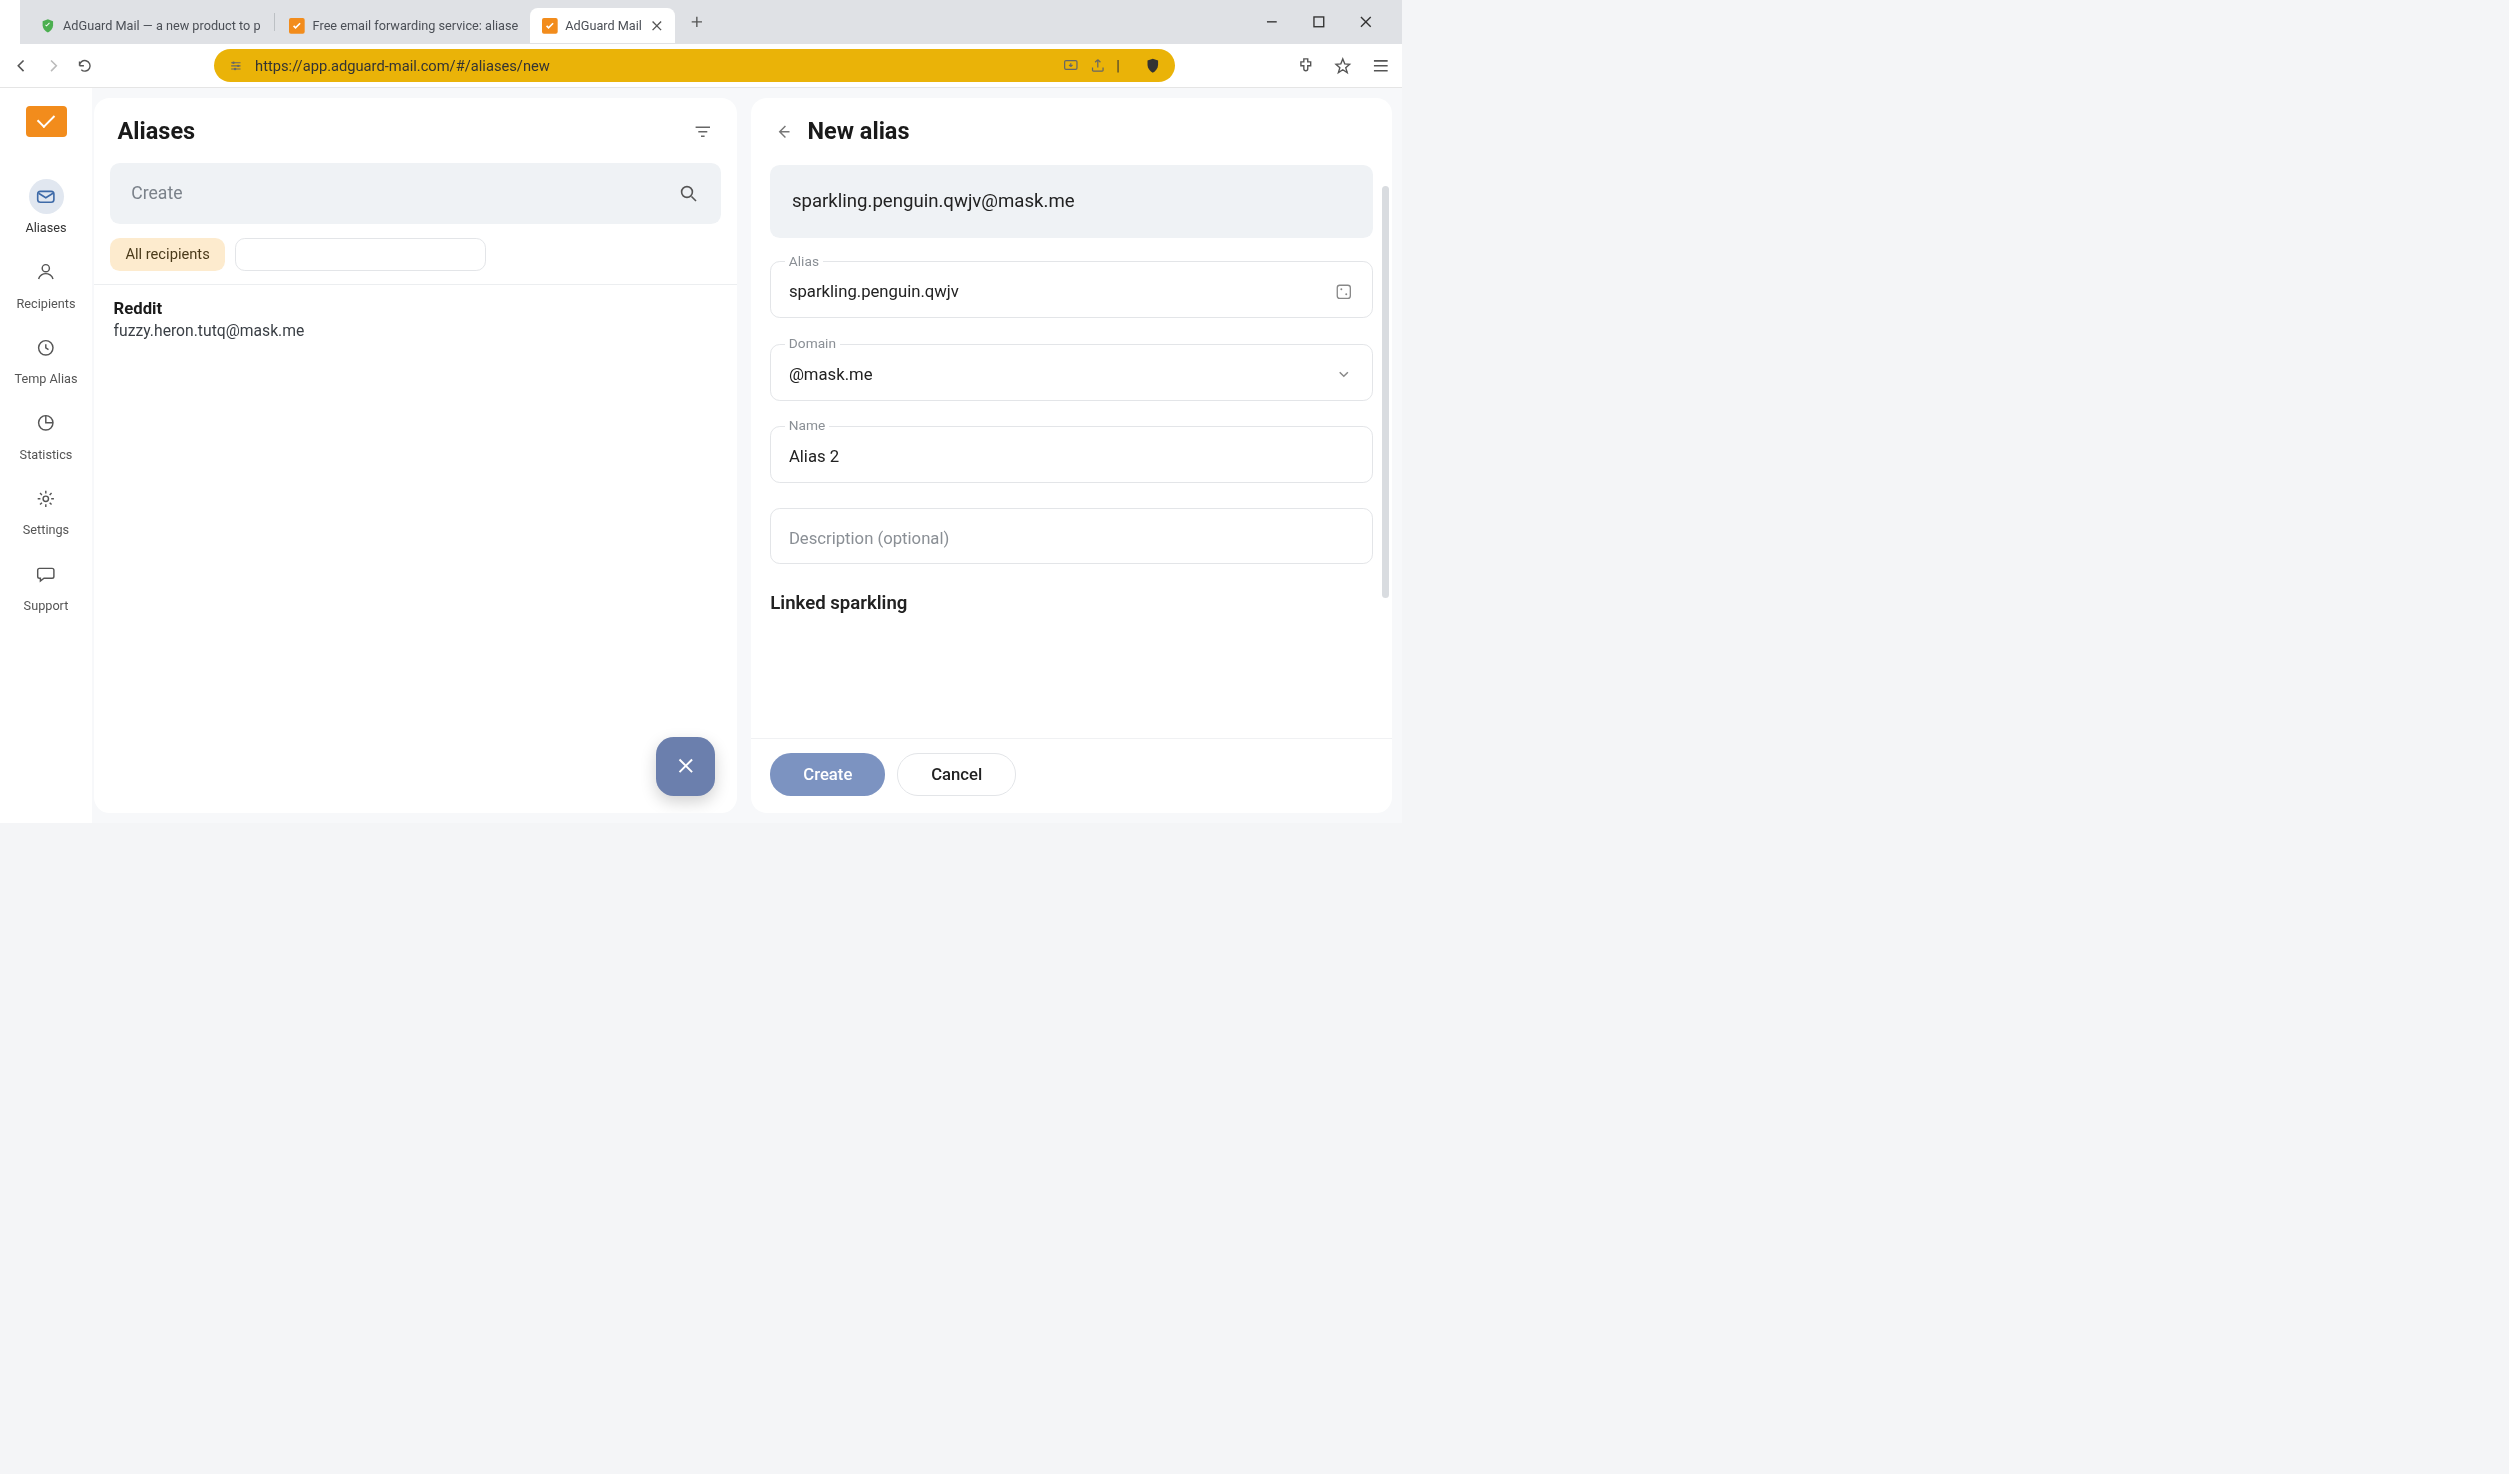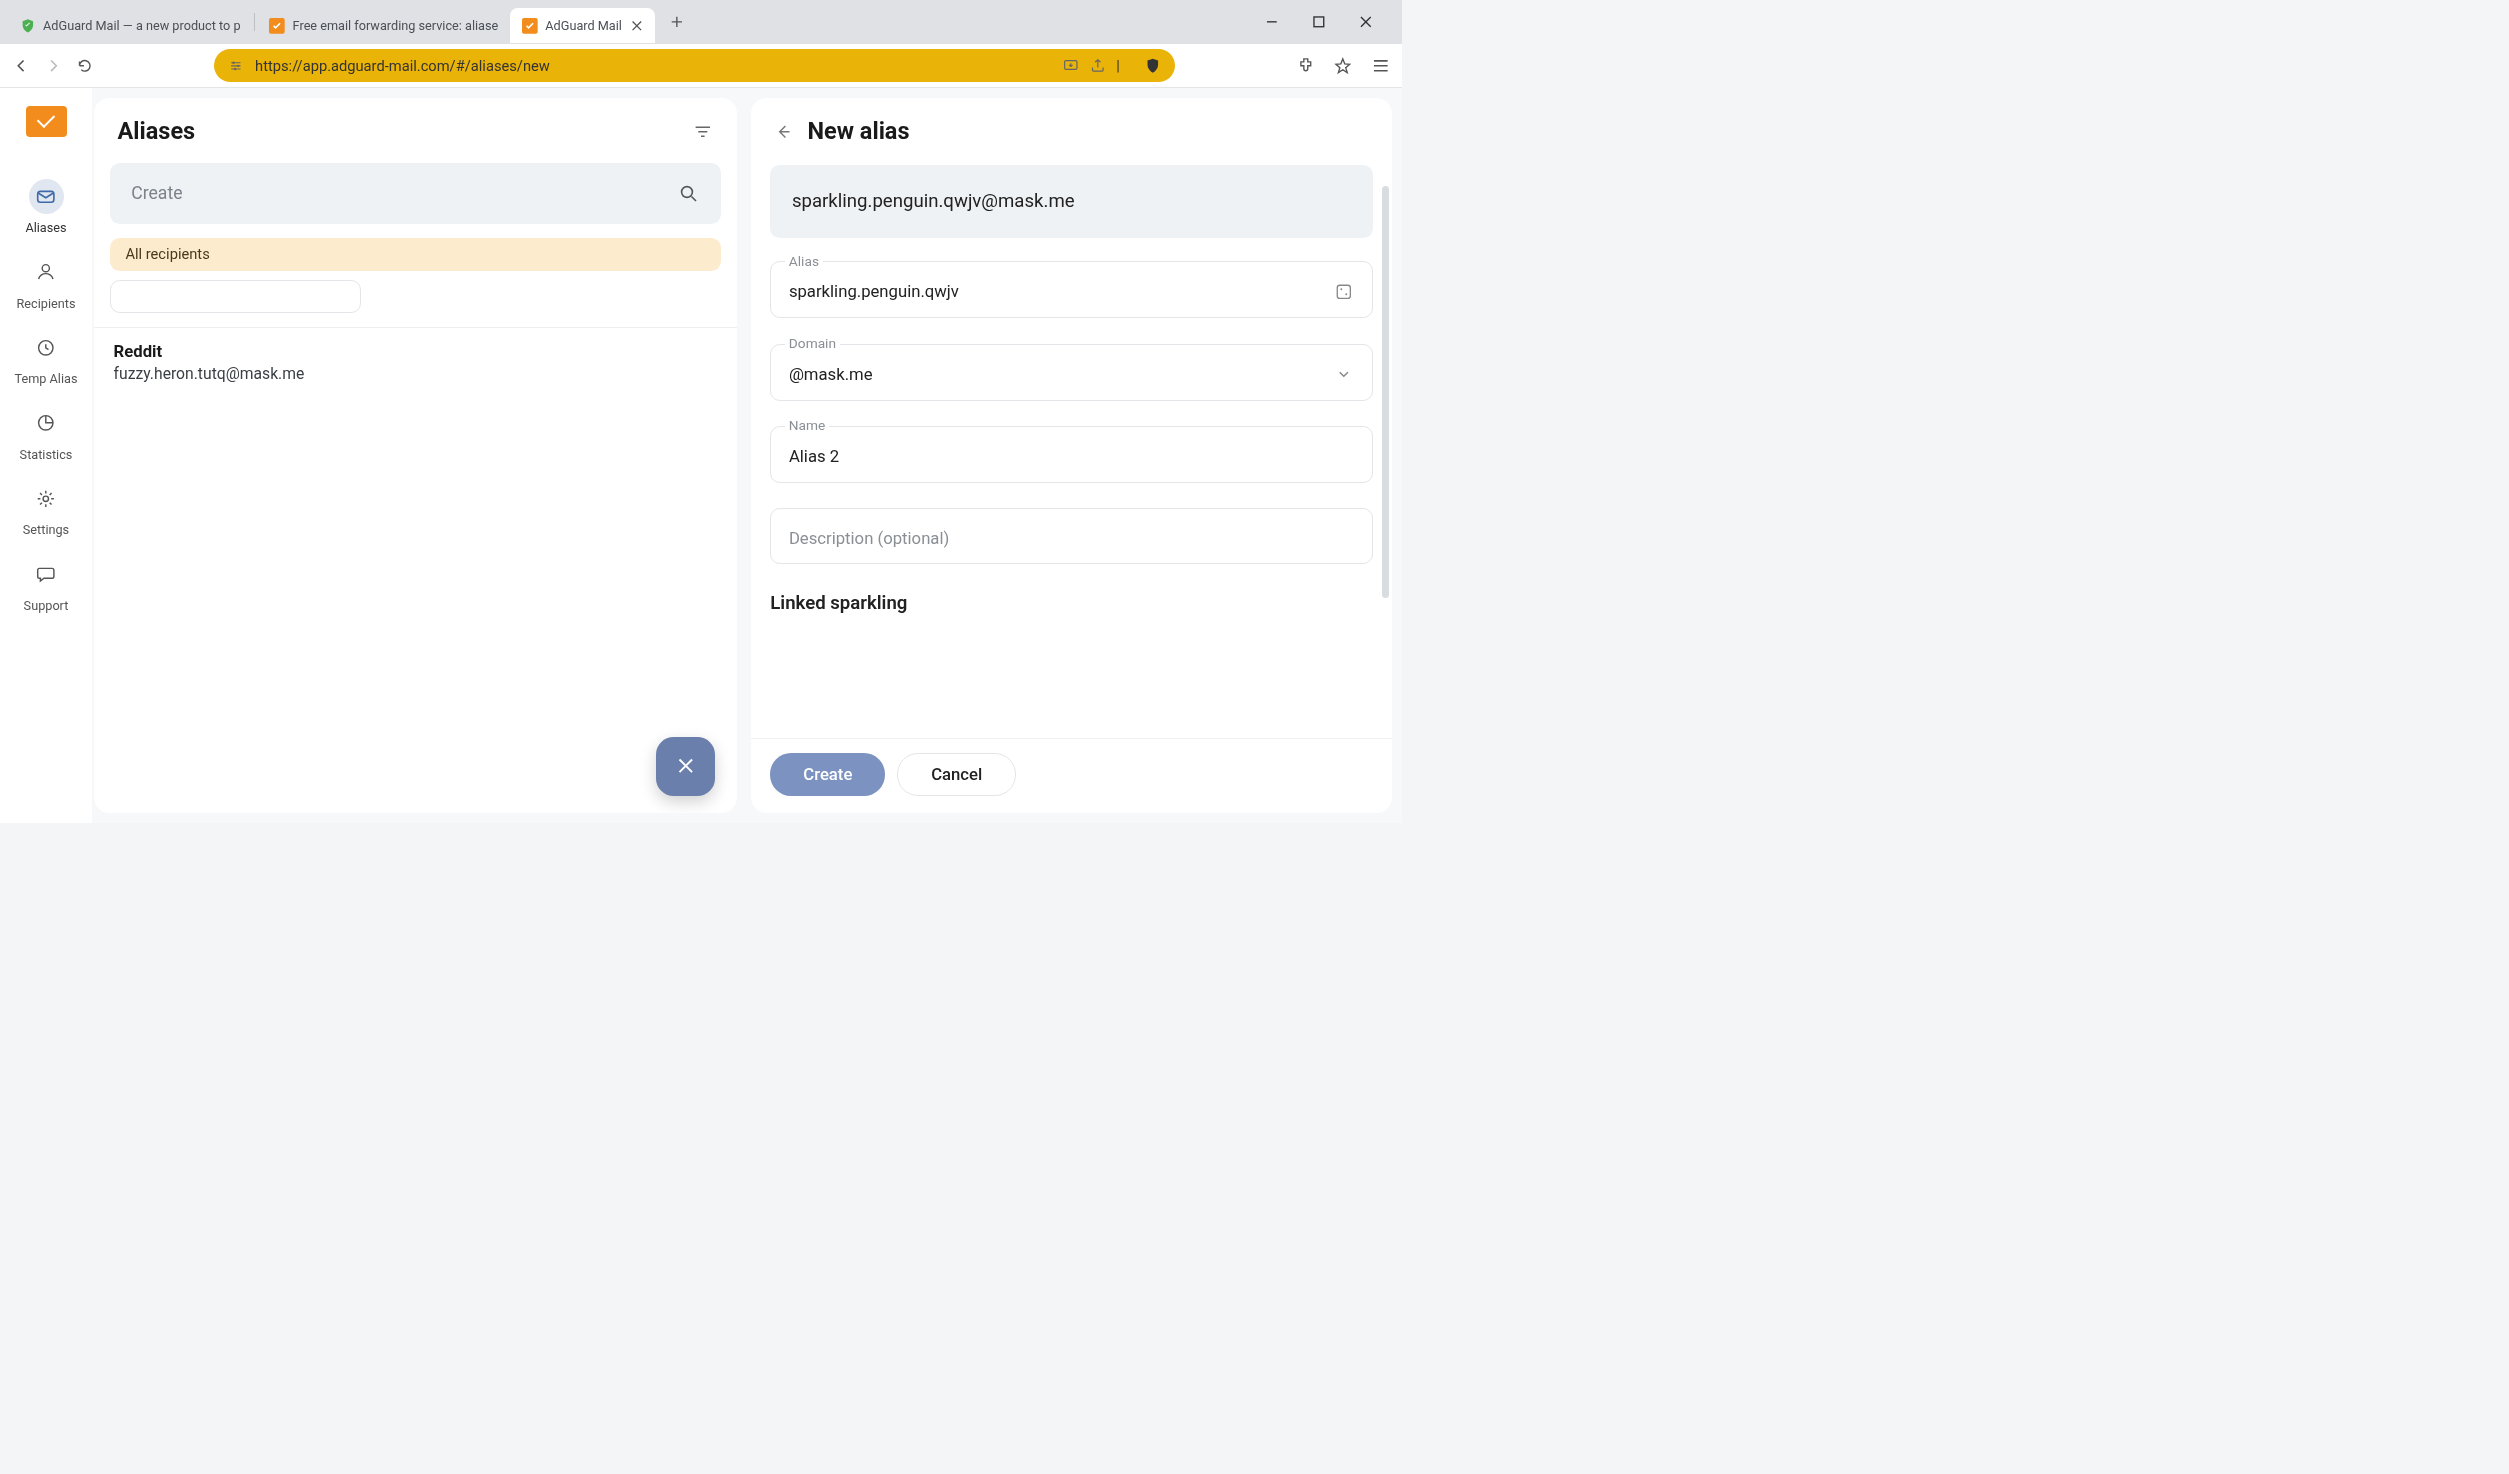--- a/index.html
+++ b/index.html
@@ -1,21 +1,21 @@
 <!DOCTYPE html>
 <html><head>
 <meta charset="utf-8">
 <style>
   * { box-sizing: border-box; margin: 0; padding: 0; font-family: -apple-system, BlinkMacSystemFont, "Segoe UI", Roboto, sans-serif; }
   body { background: #f4f5f7; width: 2509px; height: 1474px; overflow: hidden; transform-origin: top left; }
   
   
   .browser { width: 1402px; height: 823px; background: #fff; }
   
-  .tabbar { height: 44px; background: #dfe1e5; display: flex; align-items: center; padding: 0 7.8px; }
+  .tabbar { height: 44px; background: #dfe1e5; display: flex; align-items: center; padding: 0 7.8px; margin-left: 20px; }
   .tab { display: flex; align-items: center; height: 35px; padding: 0 11.8px; font-size: 12.7px; color: #4b4f56; max-width: 255px; overflow: hidden; white-space: nowrap; border-radius: 7.8px 7.8px 0 0; margin-top: 7.8px; gap: 7.8px; }
   .tab.active { background: #fff; }
   .tab .favicon { width: 15.7px; height: 15.7px; flex-shrink: 0; }
   .tab .label { overflow: hidden; text-overflow: ellipsis; flex: 1; }
   .tab .close { width: 13.7px; color: #555; }
   .tabsep { width: 1px; height: 17.6px; background: #bcc0c4; margin: 0 2px; }
   .newtab { width: 27.4px; height: 27.4px; display: flex; align-items: center; justify-content: center; color: #555; margin-left: 7.8px; font-size: 17.6px; }
   .winctrls { margin-left: auto; display: flex; gap: 23.5px; padding-right: 11.8px; color: #333; }
   .winctrls span { width: 23.5px; text-align: center; }
   
@@ -44,21 +44,21 @@
   .panel.right { flex: 1; position: relative; }
   
   .panelhead { display: flex; align-items: center; padding: 19.6px 23.5px 13.7px; gap: 13.7px; }
   .panelhead h1 { font-size: 23.5px; font-weight: 700; color: #1a1a1a; }
   .panelhead .back { color: #777; }
   .filtericon { margin-left: auto; color: #666; }
   
   .searchbox { margin: 3.9px 15.7px 13.7px; height: 61px; background: #eff2f5; border-radius: 9.8px; display: flex; align-items: center; padding: 0 21.6px; color: #7b828a; font-size: 17.6px; }
   .searchbox .mag { margin-left: auto; color: #555; }
   
-  .chips { display: flex; gap: 9.8px; padding: 0 15.7px 13.7px; flex-direction: column; }
+  .chips { display: flex; gap: 9.8px; padding: 0 15.7px 13.7px; }
   .chip { height: 33px; border-radius: 9.8px; padding: 0 15.7px; display: flex; align-items: center; font-size: 14.7px; }
   .chip.active { background: #fdebce; color: #4a3a1a; }
   .chip.empty { border: 1px solid #e3e5e8; width: 251px; }
   
   .hr { height: 1px; background: #eceef0; }
   
   .aliasitem { padding: 13.7px 19.6px; }
   .aliasitem .name { font-weight: 700; font-size: 16.7px; color: #1a1a1a; }
   .aliasitem .addr { font-size: 15.7px; color: #3a3f45; margin-top: 2.9px; }
   

